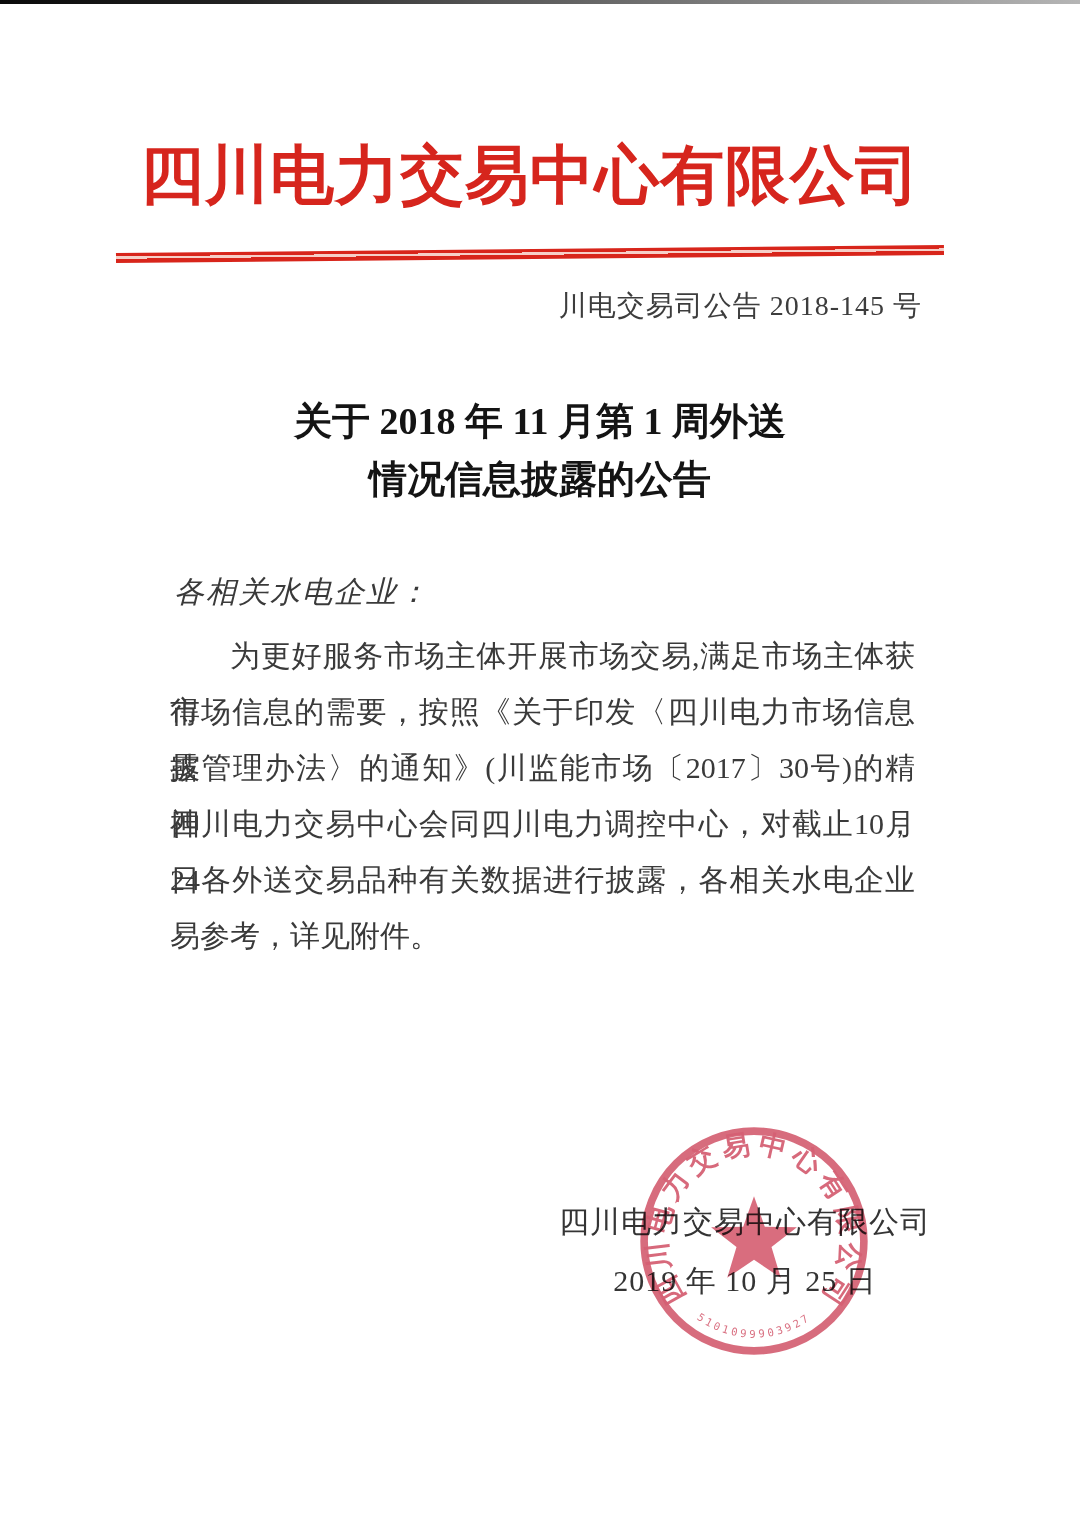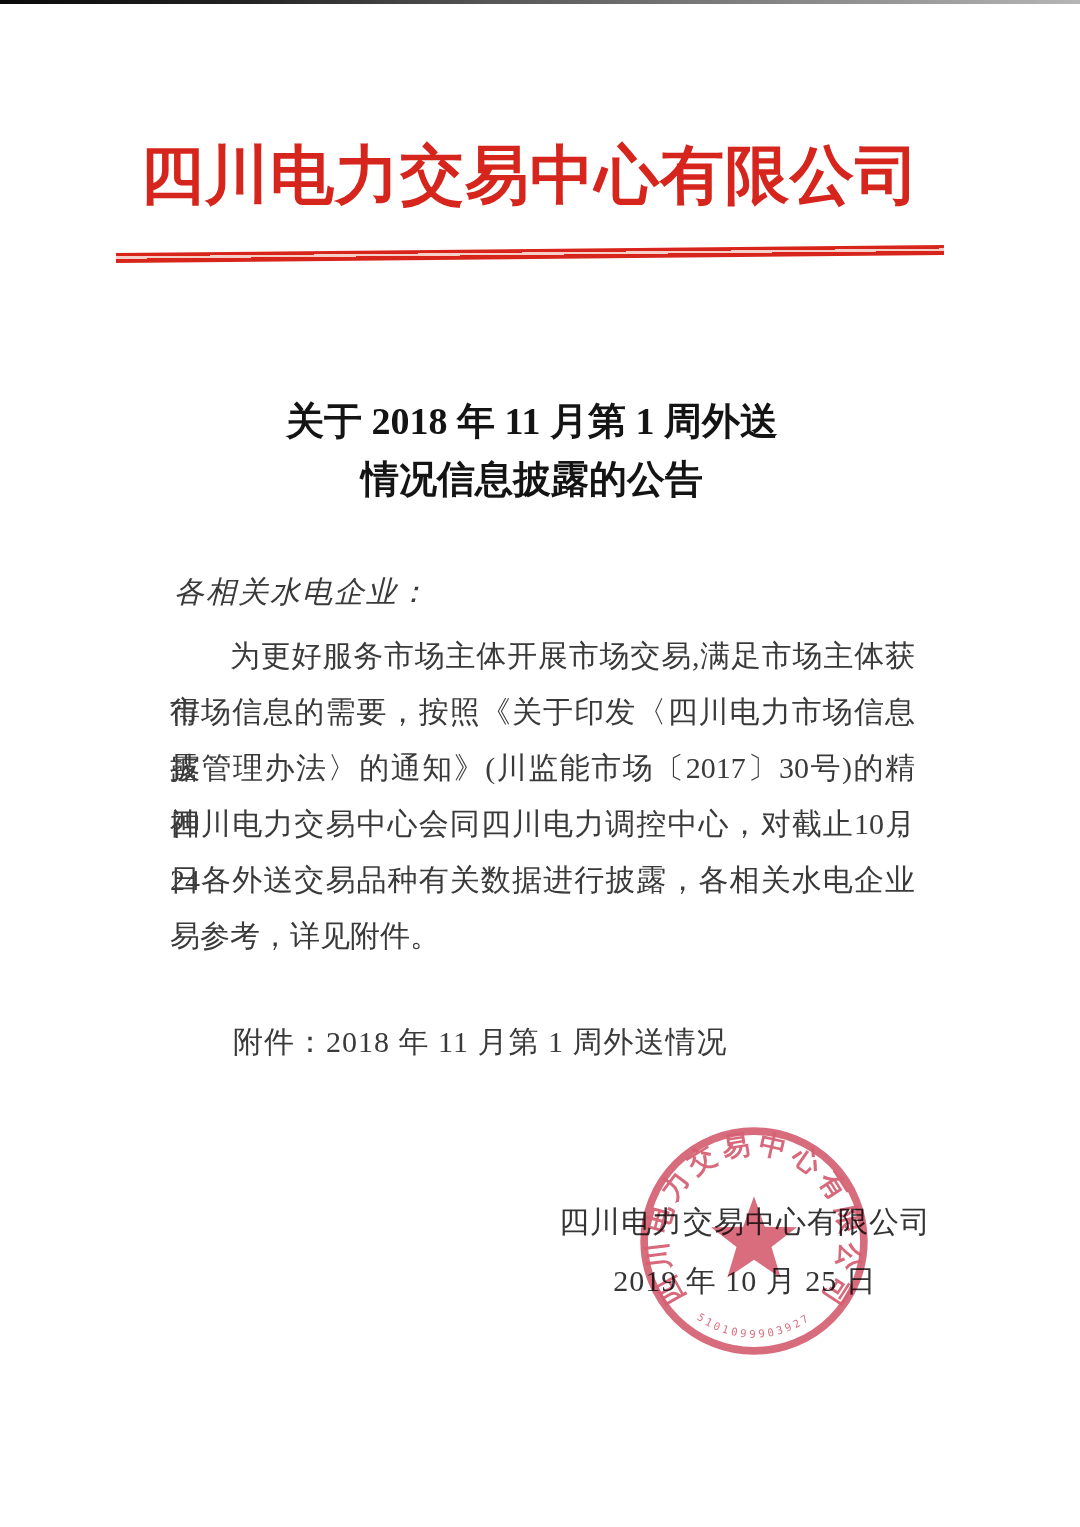--- a/index.html
+++ b/index.html
@@ -37,21 +37,21 @@
     transform-origin: left center;
   }
 
   .doc-number {
     position: absolute; top: 287px; right: 158px;
     font-size: 28px; color: #3d3d3d;
     letter-spacing: 1px;
   }
 
   .title-block {
-    position: absolute; top: 392px; left: 0; width: 1064px;
+    position: absolute; top: 392px; left: 8px; width: 1064px;
     text-align: center;
     font-weight: bold; color: #141414;
     font-size: 38px; line-height: 58px;
   }
 
   .salutation {
     position: absolute; top: 572px; left: 174px;
     font-size: 30px; letter-spacing: 2px; font-style: italic;
   }
 
@@ -102,38 +102,38 @@
 <body>
 
 <div class="page">
 
   <div class="scan-edge"></div>
 
   <h1 class="letterhead">四川电力交易中心有限公司</h1>
 
   <div class="red-rule"></div>
 
+  <div class="doc-number">川电交易司公告 2018-145 号</div>
 
   <div class="title-block">
     <div>关于 2018 年 11 月第 1 周外送</div>
     <div>情况信息披露的公告</div>
   </div>
 
   <div class="salutation">各相关水电企业：</div>
 
   <div class="body-text">
     <div class="line just indent">为更好服务市场主体开展市场交易,满足市场主体获得</div>
     <div class="line just">市场信息的需要，按照《关于印发〈四川电力市场信息披</div>
     <div class="line just">露管理办法〉的通知》(川监能市场〔2017〕30号)的精神，</div>
     <div class="line just">四川电力交易中心会同四川电力调控中心，对截止10月24</div>
     <div class="line just">日各外送交易品种有关数据进行披露，各相关水电企业</div>
     <div class="line">易参考，详见附件。</div>
   </div>
 
-  <div class="attachment">附件：2018 年 11 月第 1 周外送情况</div>
 
   <div class="sign-block">
     <div>四川电力交易中心有限公司</div>
     <div>2019 年 10 月 25 日</div>
   </div>
 
   <div class="stamp">
     <svg viewBox="0 0 230 230">
       <defs>
         <path id="seal-arc-top" d="M 49.1 170.3 A 86 86 0 1 1 180.9 170.3" fill="none"></path>

